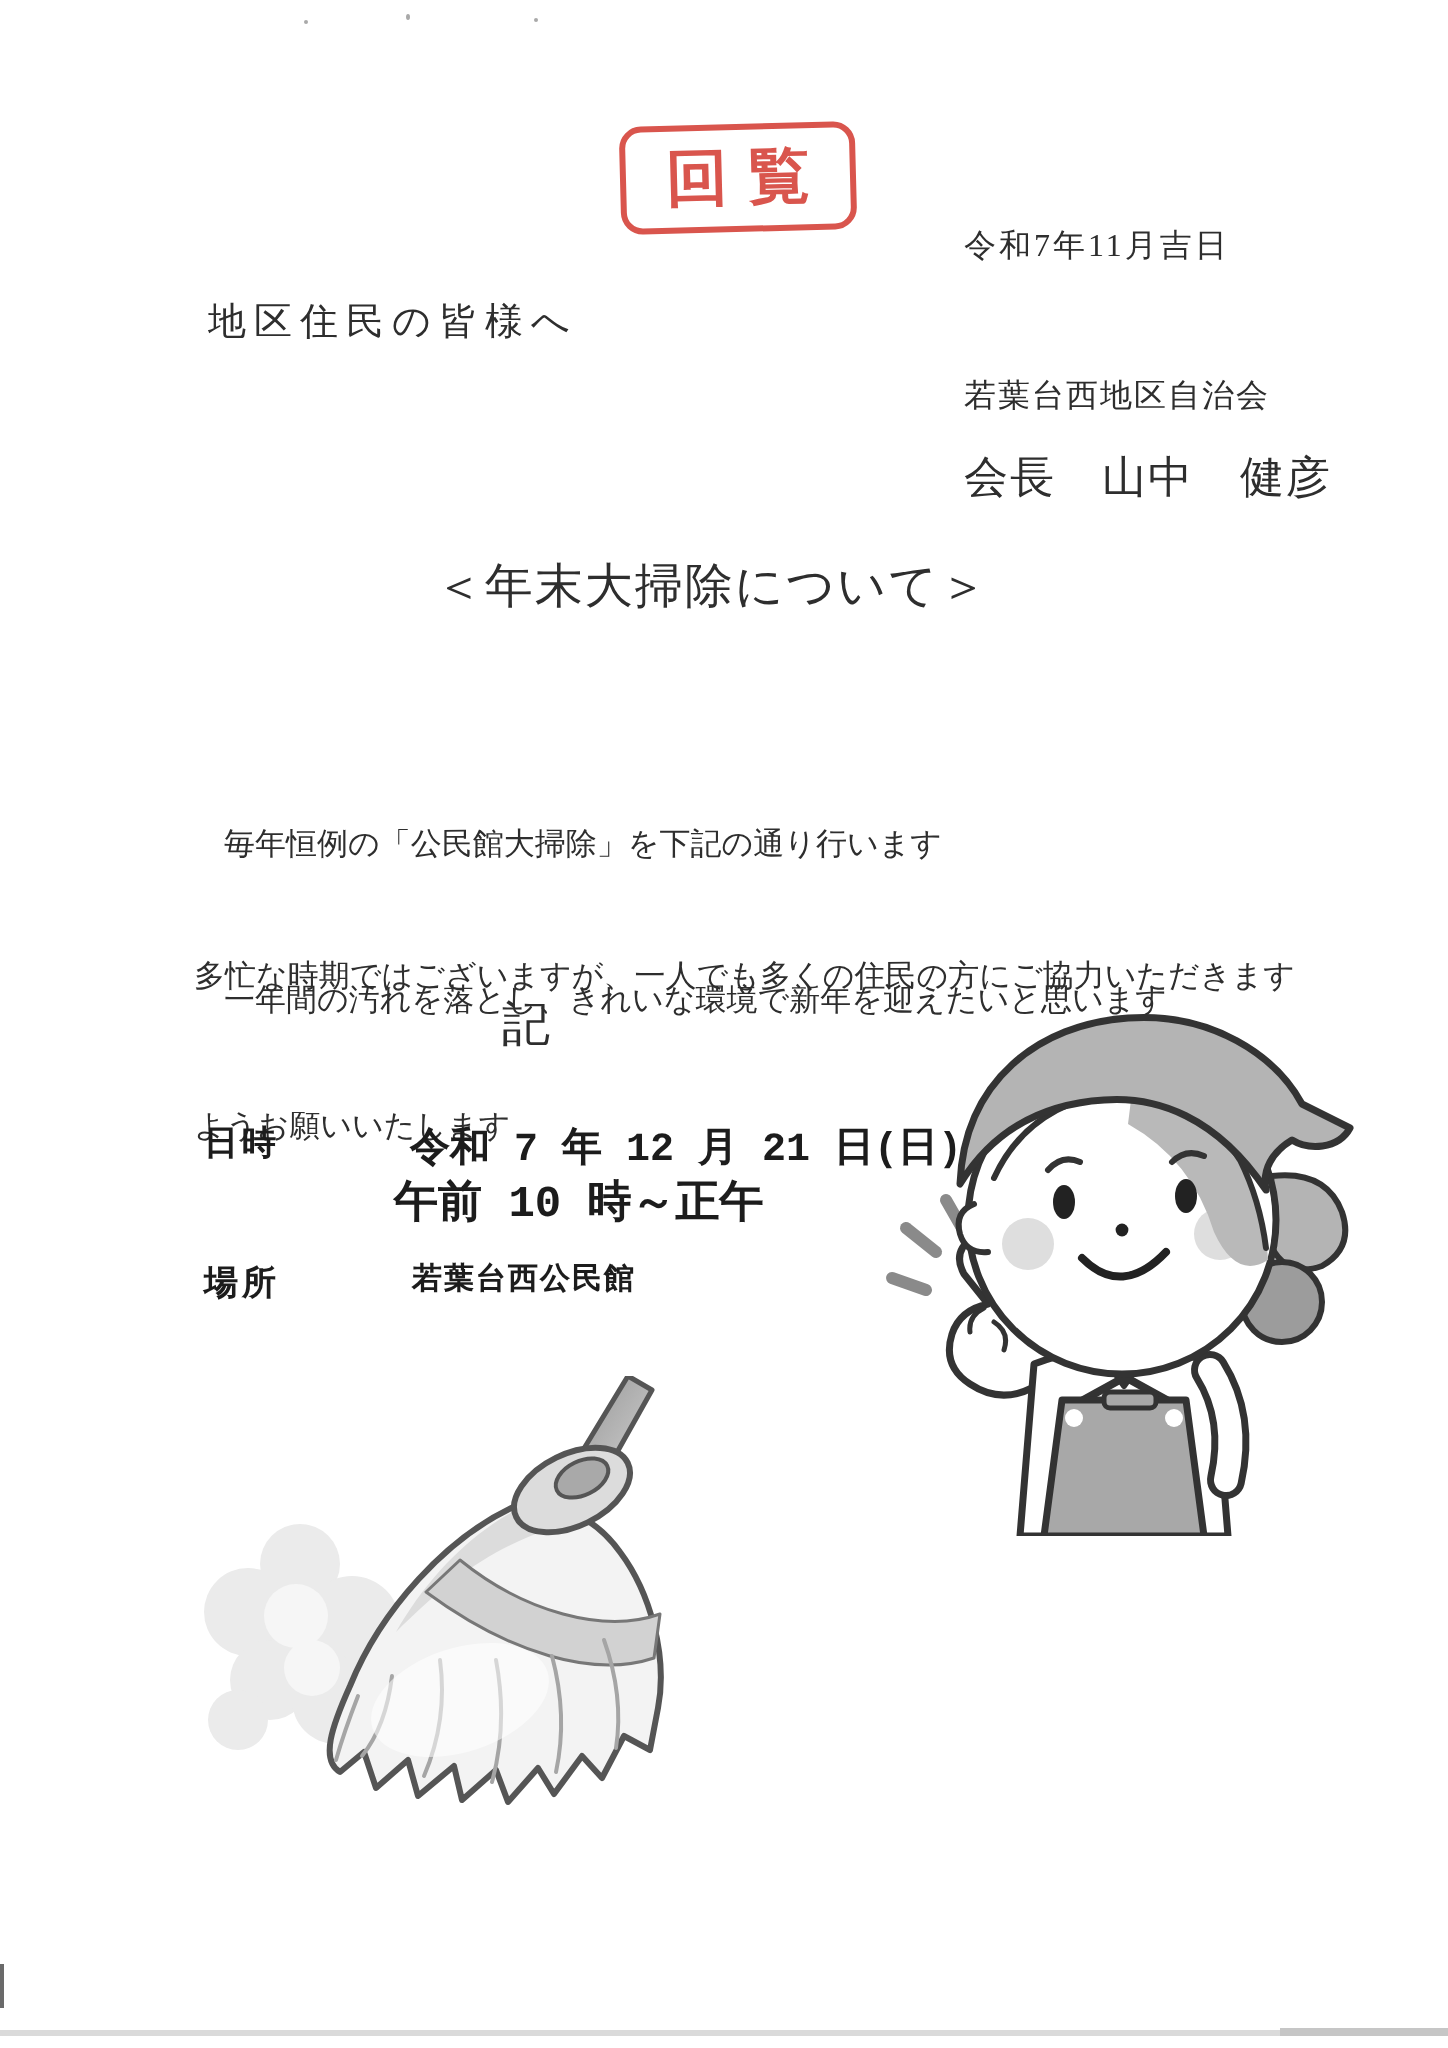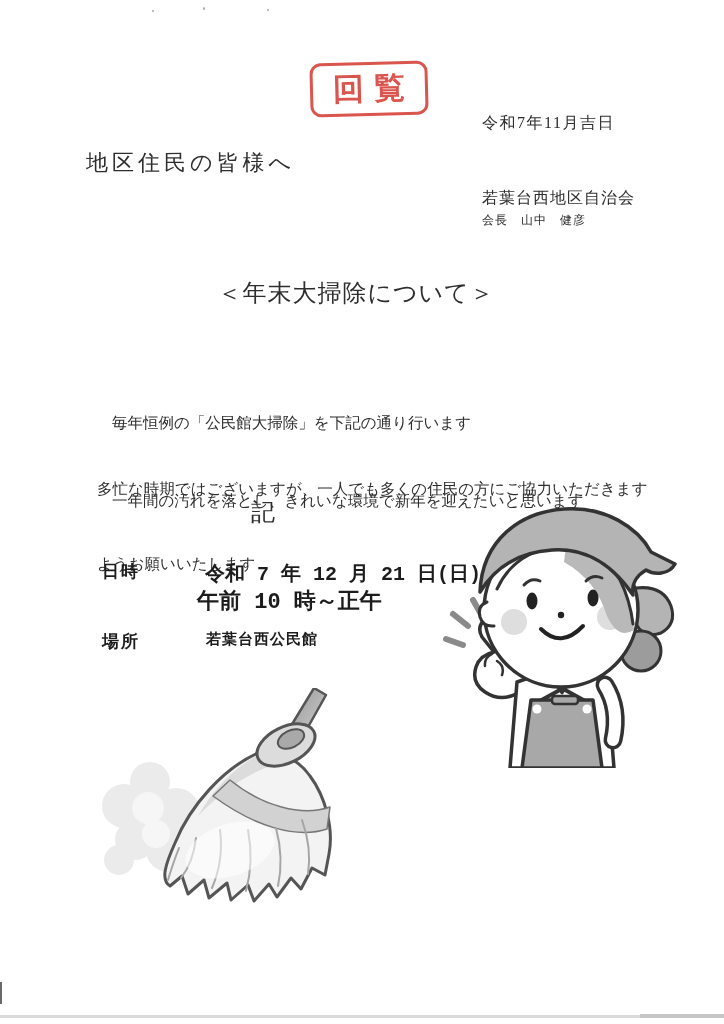--- a/index.html
+++ b/index.html
@@ -10,23 +10,23 @@
   .abs{position:absolute;white-space:pre;}
   .gothic{font-family:Liberation Mono, monospace;font-weight:bold;color:#1c1c1c;}
   .stamp{
     left:310px;top:62px;width:112px;height:48px;
     border:3px solid #d9554d;border-radius:11px;color:#d9554d;
     display:flex;align-items:center;justify-content:center;
     font-size:31px;font-weight:bold;letter-spacing:10px;text-indent:10px;
     transform:rotate(-1.5deg);
   }
   .issue-date{left:482px;top:113px;font-size:16px;letter-spacing:1.5px;}
-  .salutation{left:86px;top:148px;font-size:22px;letter-spacing:4px;}
+  .salutation{left:104px;top:148px;font-size:19px;letter-spacing:4px;}
   .sender-org{left:482px;top:188px;font-size:16px;letter-spacing:1px;}
-  .sender-rep{left:482px;top:212px;font-size:12px;letter-spacing:1px;}
+  .sender-rep{left:482px;top:224px;font-size:22px;letter-spacing:1px;}
   .doc-title{left:0;top:277px;width:724px;text-align:center;font-size:24px;letter-spacing:1px;transform:translateX(-6px);}
   .para1{left:112px;top:358px;font-size:15.5px;line-height:26px;}
   .para2{left:97px;top:426px;font-size:15.5px;line-height:25px;}
   .record-marker{left:251px;top:496px;font-size:24px;letter-spacing:2px;}
   .sched-label1{left:102px;top:560px;font-size:17px;letter-spacing:2px;}
   .sched-date1{left:205px;top:560px;font-size:20px;}
   .sched-date2{left:197px;top:586px;font-size:22px;}
   .sched-label2{left:102px;top:630px;font-size:17px;letter-spacing:2px;}
   .sched-place{left:206px;top:630px;font-size:15px;letter-spacing:1px;}
   .speck{position:absolute;background:#a9a9a9;border-radius:50%;}

